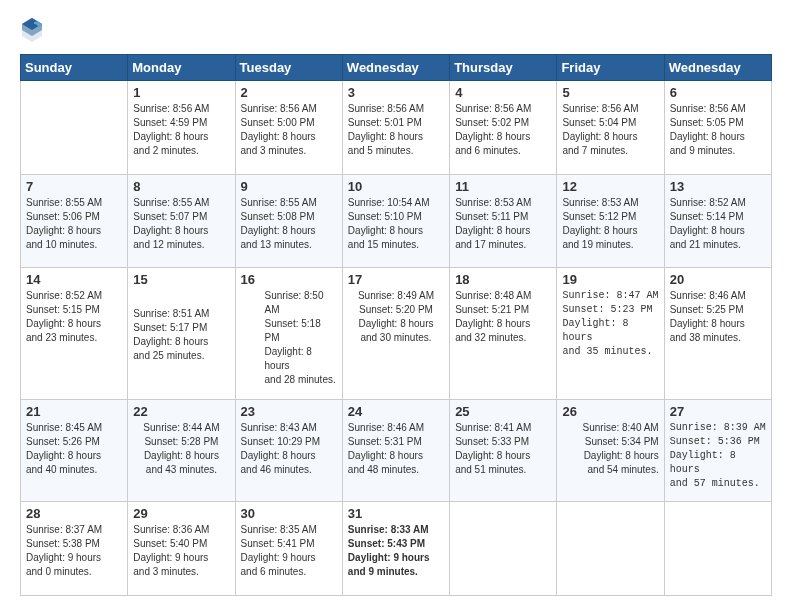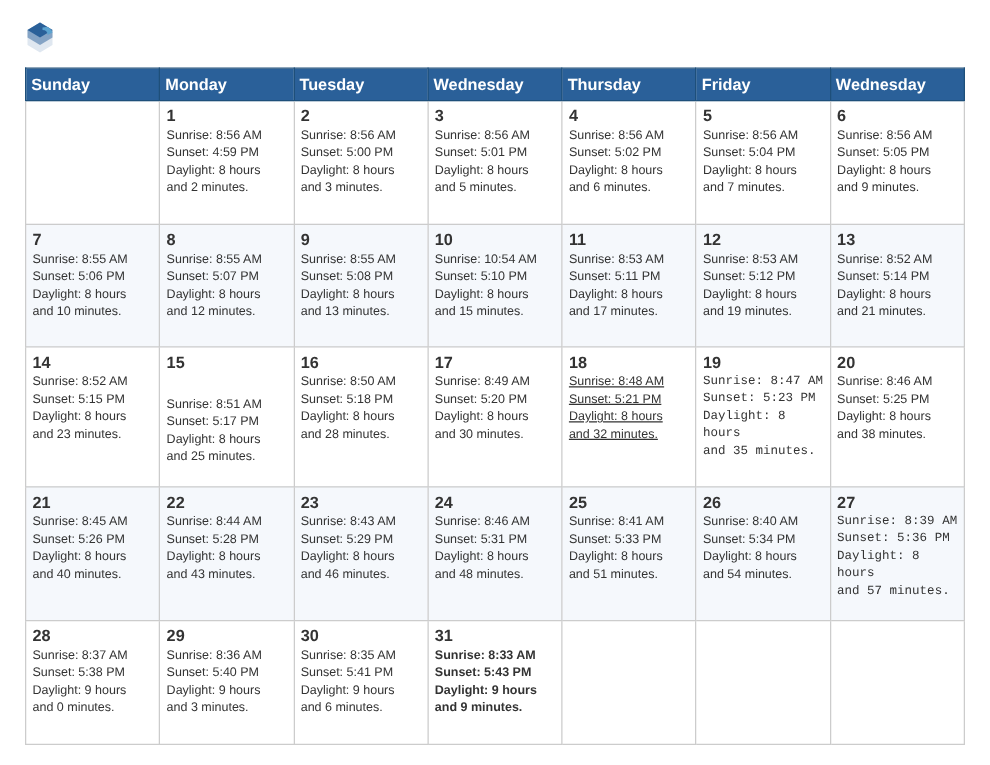--- a/index.html
+++ b/index.html
@@ -232,35 +232,35 @@
           </td>
           <td>
             <span class="day-num">15</span>
             <div class="day-info" style="white-space: pre-line; margin-top: 20px;">Sunrise: 8:51 AM
 Sunset: 5:17 PM
 Daylight: 8 hours
 and 25 minutes.</div>
           </td>
           <td>
             <span class="day-num">16</span>
-            <div class="day-info" style="white-space: pre-line;">Sunrise: 8:50 AM
+            <div class="day-info" style="white-space: pre-line; margin-left: 24px;">Sunrise: 8:50 AM
 Sunset: 5:18 PM
 Daylight: 8 hours
 and 28 minutes.</div>
           </td>
           <td>
             <span class="day-num">17</span>
-            <div class="day-info" style="white-space: pre-line;">Sunrise: 8:49 AM
+            <div class="day-info" style="white-space: pre-line; text-align: center;">Sunrise: 8:49 AM
 Sunset: 5:20 PM
 Daylight: 8 hours
 and 30 minutes.</div>
           </td>
           <td>
             <span class="day-num">18</span>
-            <div class="day-info" style="white-space: pre-line; text-decoration: underline;">Sunrise: 8:48 AM
+            <div class="day-info" style="white-space: pre-line;">Sunrise: 8:48 AM
 Sunset: 5:21 PM
 Daylight: 8 hours
 and 32 minutes.</div>
           </td>
           <td>
             <span class="day-num">19</span>
             <div class="day-info" style="white-space: pre-line; font-family: Liberation Mono, monospace;">Sunrise: 8:47 AM
 Sunset: 5:23 PM
 Daylight: 8 hours
 and 35 minutes.</div>
@@ -276,49 +276,49 @@
         <tr>
           <td>
             <span class="day-num">21</span>
             <div class="day-info" style="white-space: pre-line;">Sunrise: 8:45 AM
 Sunset: 5:26 PM
 Daylight: 8 hours
 and 40 minutes.</div>
           </td>
           <td>
             <span class="day-num">22</span>
-            <div class="day-info" style="white-space: pre-line;">Sunrise: 8:44 AM
+            <div class="day-info" style="white-space: pre-line; text-align: center;">Sunrise: 8:44 AM
 Sunset: 5:28 PM
 Daylight: 8 hours
 and 43 minutes.</div>
           </td>
           <td>
             <span class="day-num">23</span>
             <div class="day-info" style="white-space: pre-line;">Sunrise: 8:43 AM
-Sunset: 5:29 PM
+Sunset: 10:29 PM
 Daylight: 8 hours
 and 46 minutes.</div>
           </td>
           <td>
             <span class="day-num">24</span>
             <div class="day-info" style="white-space: pre-line;">Sunrise: 8:46 AM
 Sunset: 5:31 PM
 Daylight: 8 hours
 and 48 minutes.</div>
           </td>
           <td>
             <span class="day-num">25</span>
             <div class="day-info" style="white-space: pre-line;">Sunrise: 8:41 AM
 Sunset: 5:33 PM
 Daylight: 8 hours
 and 51 minutes.</div>
           </td>
           <td>
             <span class="day-num">26</span>
-            <div class="day-info" style="white-space: pre-line;">Sunrise: 8:40 AM
+            <div class="day-info" style="white-space: pre-line; text-align: right;">Sunrise: 8:40 AM
 Sunset: 5:34 PM
 Daylight: 8 hours
 and 54 minutes.</div>
           </td>
           <td>
             <span class="day-num">27</span>
             <div class="day-info" style="white-space: pre-line; font-family: Liberation Mono, monospace;">Sunrise: 8:39 AM
 Sunset: 5:36 PM
 Daylight: 8 hours
 and 57 minutes.</div>

